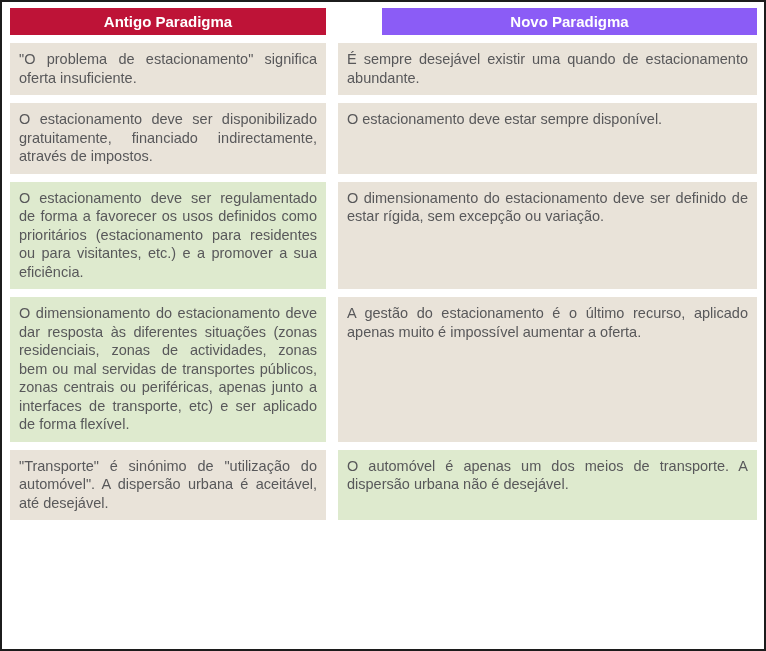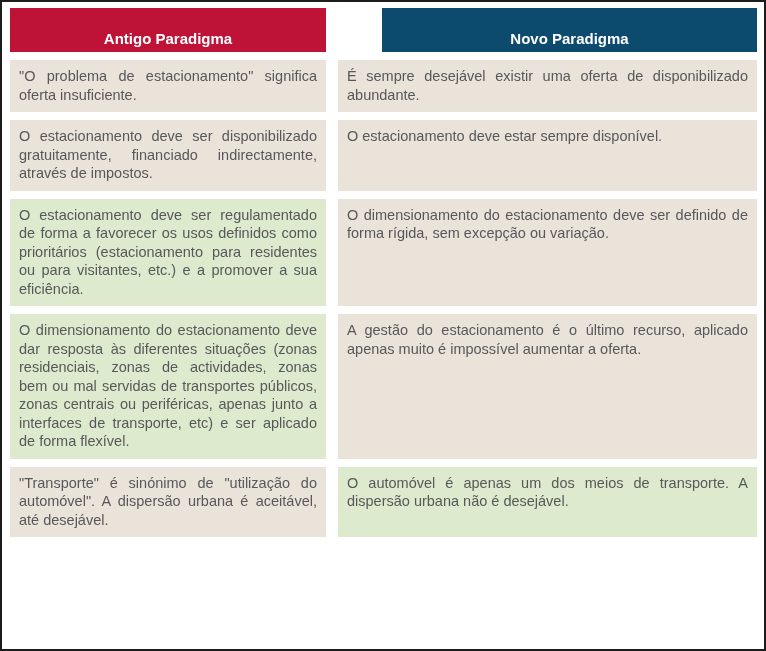--- a/index.html
+++ b/index.html
@@ -21,53 +21,53 @@
     display: grid;
     grid-template-columns: 316px 1fr;
     column-gap: 12px;
     row-gap: 8px;
   }
   .hdr {
     color: #ffffff;
     font-weight: bold;
     font-size: 15px;
     text-align: center;
-    padding: 22px 4px 5px 4px;
+    padding: 5px 4px 5px 4px;
     line-height: 17px;
   }
   .hdr.old { background: #be1337; }
-  .hdr.new { background: #0c4a6e; margin-left: 44px; }
+  .hdr.new { background: #8b5cf6; margin-left: 44px; }
   .cell {
     font-size: 14.5px;
     line-height: 18.5px;
     color: #58585a;
     text-align: justify;
     padding: 7px 9px 8px 9px;
   }
   .cell.old { background: #e9e3d9; }
   .cell.new { background: #deeace; }
 </style>
 </head>
 <body>
 
 <div class="frame">
   <div class="grid">
     <div class="hdr old">Antigo Paradigma</div>
     <div class="hdr new">Novo Paradigma</div>
 
     <div class="cell old">"O problema de estacionamento" significa oferta insuficiente.</div>
 
-    <div class="cell old">É sempre desejável existir uma oferta de disponibilizado abundante.</div>
+    <div class="cell old">É sempre desejável existir uma quando de estacionamento abundante.</div>
 
     <div class="cell old">O estacionamento deve ser disponibilizado gratuitamente, financiado indirectamente, através de impostos.</div>
 
     <div class="cell old">O estacionamento deve estar sempre disponível.</div>
     <div class="cell new">O estacionamento deve ser regulamentado de forma a favorecer os usos definidos como prioritários (estacionamento para residentes ou para visitantes, etc.) e a promover a sua eficiência.</div>
 
-    <div class="cell old">O dimensionamento do estacionamento deve ser definido de forma rígida, sem excepção ou variação.</div>
+    <div class="cell old">O dimensionamento do estacionamento deve ser definido de estar rígida, sem excepção ou variação.</div>
     <div class="cell new">O dimensionamento do estacionamento deve dar resposta às diferentes situações (zonas residenciais, zonas de actividades, zonas bem ou mal servidas de transportes públicos, zonas centrais ou periféricas, apenas junto a interfaces de transporte, etc) e ser aplicado de forma flexível.</div>
 
     <div class="cell old">A gestão do estacionamento é o último recurso, aplicado apenas muito é impossível aumentar a oferta.</div>
 
     <div class="cell old">"Transporte" é sinónimo de "utilização do automóvel". A dispersão urbana é aceitável, até desejável.</div>
     <div class="cell new">O automóvel é apenas um dos meios de transporte. A dispersão urbana não é desejável.</div>
   </div>
 
 </div>
 

